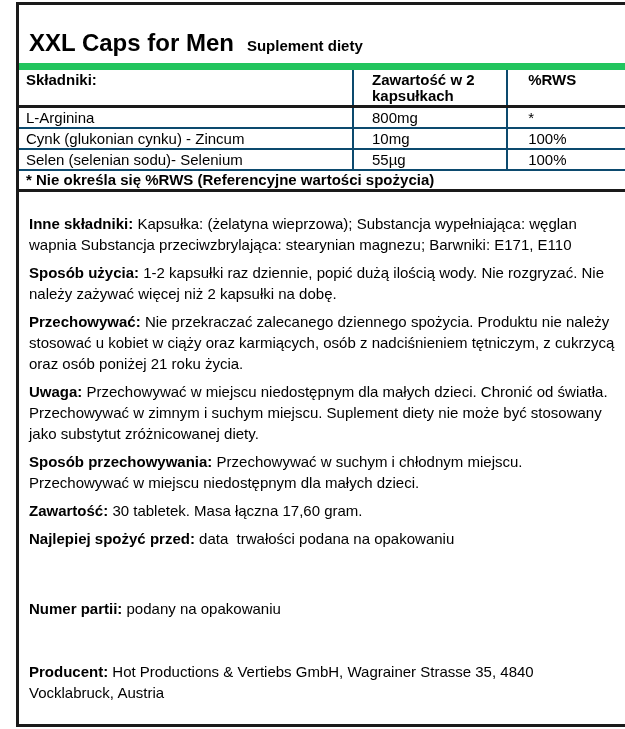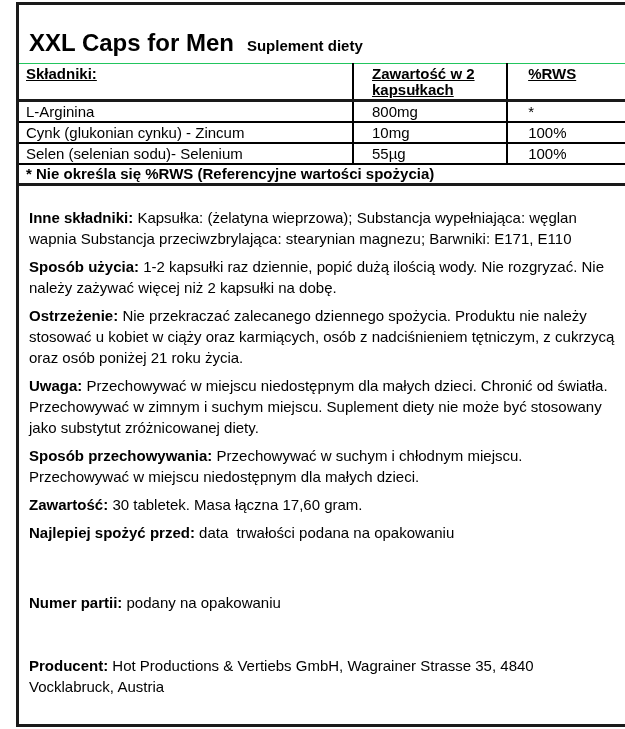--- a/index.html
+++ b/index.html
@@ -31,23 +31,23 @@
   table.nutrition {
     width: 100%;
     border-collapse: collapse;
     table-layout: fixed;
     font-size: 15px;
     line-height: 16px;
   }
   .nutrition th, .nutrition td {
     vertical-align: top;
     text-align: left;
-    border: 2px solid #000000;
+    border: 2px solid #0c4a6e;
   }
-  .nutrition th { border-top: 1px solid #22c55e; border-bottom: 3px solid #1a1a1a; font-weight: bold; text-decoration: underline; }
+  .nutrition th { border-top: 7px solid #22c55e; border-bottom: 3px solid #1a1a1a; font-weight: bold; }
   .nutrition th:first-child, .nutrition td:first-child { border-left: none; }
   .nutrition th:last-child,  .nutrition td:last-child  { border-right: none; }
   .nutrition tr.foot-row td { border-bottom: 3px solid #1a1a1a; border-radius: 9px; }
   .c1 { width: 54.4%; padding: 2px 6px 1px 7px; }
   .c2 { width: 25.1%; padding: 2px 4px 1px 18px; }
   .c3 { width: 20.5%; padding: 2px 4px 1px 20px; }
   td.footnote { font-weight: bold; padding: 1px 6px 1px 7px; }
   
   .sections {
     padding: 0 16px 0 10px;
@@ -95,21 +95,21 @@
       </tr>
       <tr class="foot-row">
         <td class="footnote" colspan="3">* Nie określa się %RWS (Referencyjne wartości spożycia)</td>
       </tr>
     </tbody>
   </table>
 
   <div class="sections">
     <p class="sec"><b>Inne składniki:</b> <span>Kapsułka: (żelatyna wieprzowa); Substancja wypełniająca: węglan wapnia Substancja przeciwzbrylająca: stearynian magnezu; Barwniki: E171, E110</span></p>
     <p class="sec"><b>Sposób użycia:</b> <span>1-2 kapsułki raz dziennie, popić dużą ilością wody. Nie rozgryzać. Nie należy zażywać więcej niż 2 kapsułki na dobę.</span></p>
-    <p class="sec"><b>Ostrzeżenie:</b> <span>Nie przekraczać zalecanego dziennego spożycia. Produktu nie należy stosować u kobiet w ciąży oraz karmiących, osób z nadciśnieniem tętniczym, z cukrzycą oraz osób poniżej 21 roku życia.</span></p>
+    <p class="sec"><b>Przechowywać:</b> <span>Nie przekraczać zalecanego dziennego spożycia. Produktu nie należy stosować u kobiet w ciąży oraz karmiących, osób z nadciśnieniem tętniczym, z cukrzycą oraz osób poniżej 21 roku życia.</span></p>
     <p class="sec"><b>Uwaga:</b> <span>Przechowywać w miejscu niedostępnym dla małych dzieci. Chronić od światła. Przechowywać w zimnym i suchym miejscu. Suplement diety nie może być stosowany jako substytut zróżnicowanej diety.</span></p>
     <p class="sec"><b>Sposób przechowywania:</b> <span>Przechowywać w suchym i chłodnym miejscu. Przechowywać w miejscu niedostępnym dla małych dzieci.</span></p>
     <p class="sec"><b>Zawartość:</b> <span>30 tabletek. Masa łączna 17,60 gram.</span></p>
     <p class="sec"><b>Najlepiej spożyć przed:</b> <span>data  trwałości podana na opakowaniu</span></p>
 
     <div class="sec info-block">
       <div class="info-line"><b>Numer partii:</b> <span>podany na opakowaniu</span></div>
       <div class="info-line"><b>Producent:</b> <span>Hot Productions &amp; Vertiebs GmbH, Wagrainer Strasse 35, 4840 Vocklabruck, Austria</span></div>
       
     </div>

